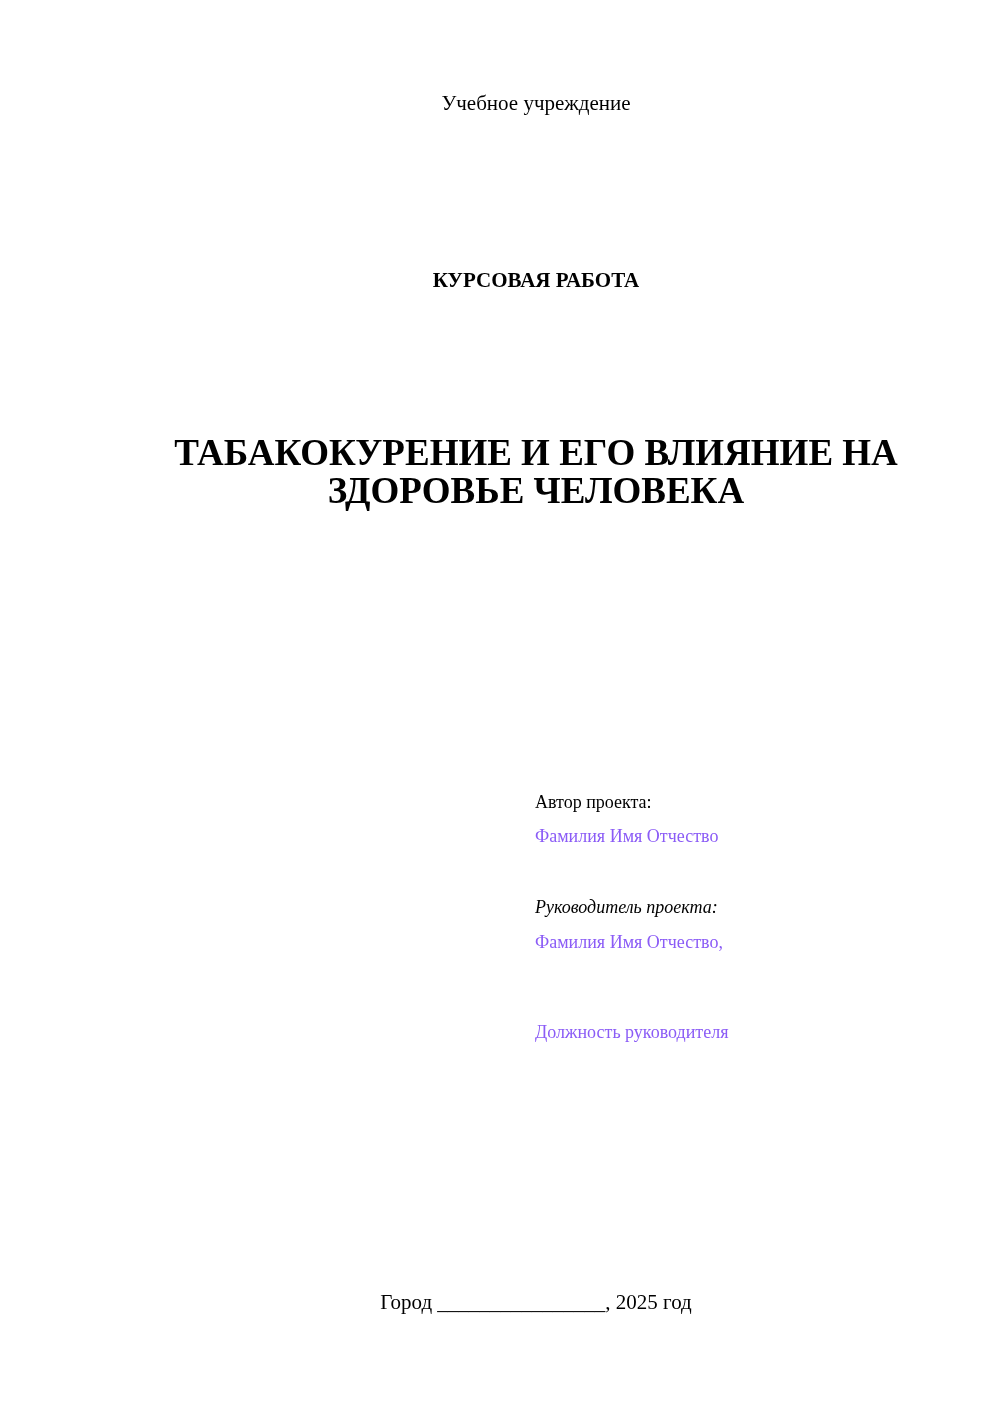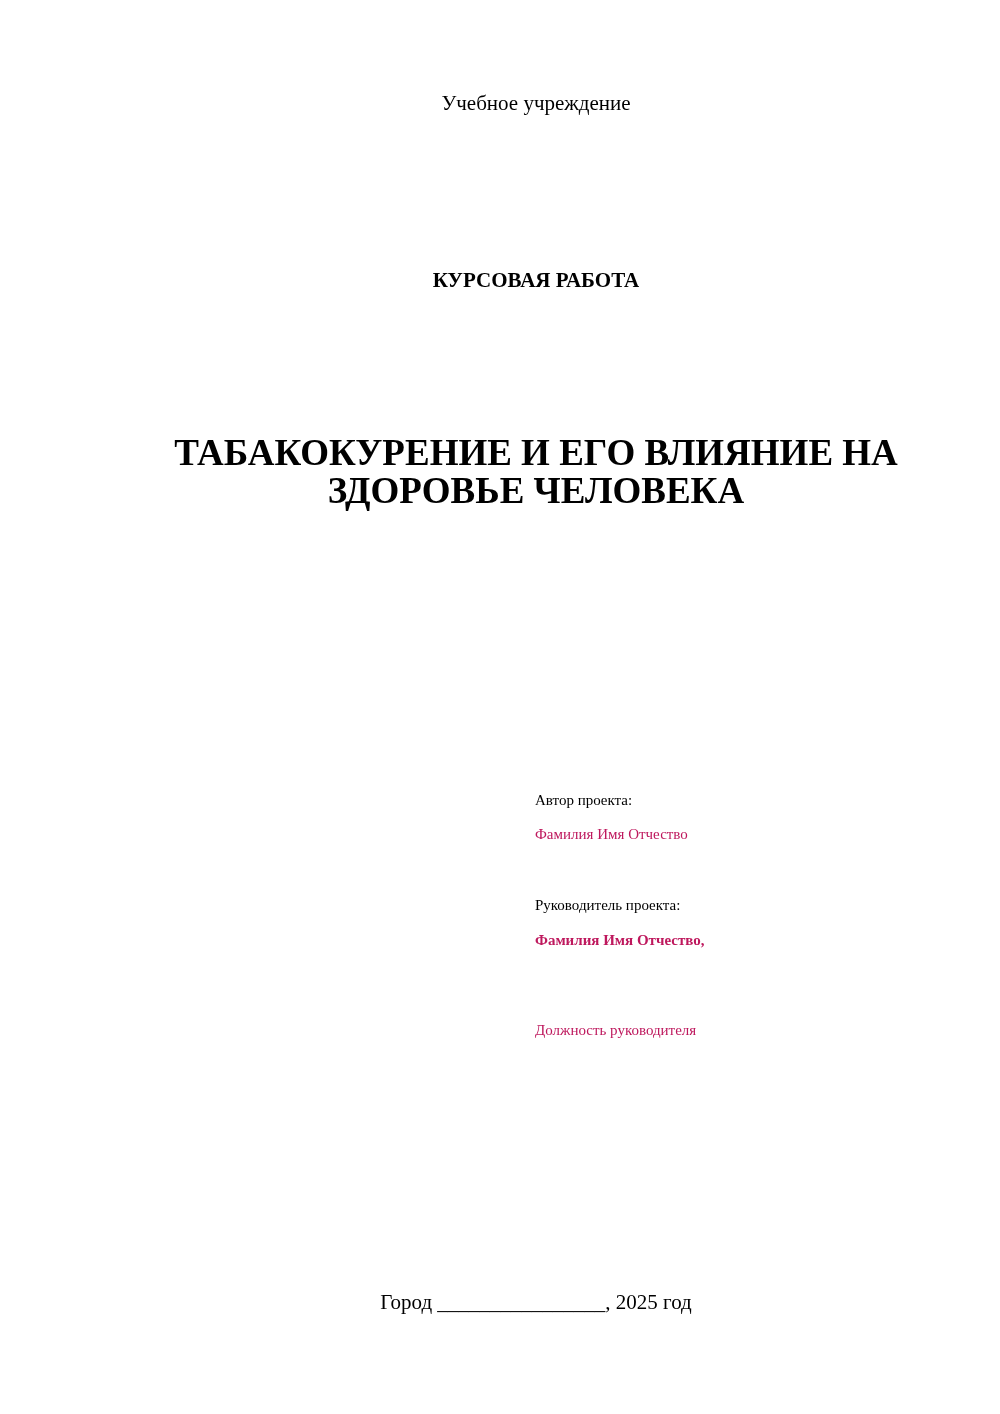--- a/index.html
+++ b/index.html
@@ -3,40 +3,40 @@
 <meta charset="utf-8">
 <style>
   html, body { margin: 0; padding: 0; background: #ffffff; }
   body { width: 1000px; height: 1414px; position: relative; overflow: hidden;
          font-family: "Liberation Serif", "DejaVu Serif", serif; color: #000; }
   .abs { position: absolute; white-space: nowrap; }
   .institution { top: 91px; left: 0; width: 1072px; text-align: center; font-size: 21px; }
   .work-type { top: 268px; left: 0; width: 1072px; text-align: center; font-size: 21px; font-weight: bold; }
   .title { top: 434px; left: 0; width: 1072px; text-align: center; font-size: 37px; font-weight: bold; line-height: 38px; }
   .title div { white-space: nowrap; }
-  .info { left: 535px; font-size: 15px; }
+  .info { left: 535px; font-size: 18px; }
   .label { color: #000; }
-  .value { color: #be185d; }
+  .value { color: #8b5cf6; }
   .footer { top: 1290px; left: 0; width: 1072px; text-align: center; font-size: 21px; }
 </style>
 </head>
 <body>
 
 <div>
   <div class="abs institution">Учебное учреждение</div>
   <div class="abs work-type">КУРСОВАЯ РАБОТА</div>
   <div class="abs title">
     <div>ТАБАКОКУРЕНИЕ И ЕГО ВЛИЯНИЕ НА</div>
     <div>ЗДОРОВЬЕ ЧЕЛОВЕКА</div>
   </div>
 
   <div class="abs info label" style="top:792px;">Автор проекта:</div>
   <div class="abs info value" style="top:826px;">Фамилия Имя Отчество</div>
 
-  <div class="abs info label" style="top:897px;">Руководитель проекта:</div>
-  <div class="abs info value" style="top:932px;font-weight:bold;">Фамилия Имя Отчество,</div>
+  <div class="abs info label" style="top:897px;font-style:italic;">Руководитель проекта:</div>
+  <div class="abs info value" style="top:932px;">Фамилия Имя Отчество,</div>
   <div class="abs info value" style="top:1022px;">Должность руководителя</div>
 
   <div class="abs footer">
     <span>Город</span>
     <span>________________</span><span>, 2025 год</span>
   </div>
 </div>
 
 </body></html>

